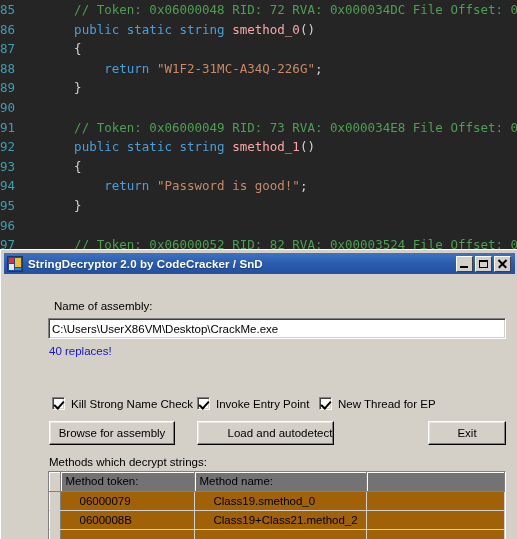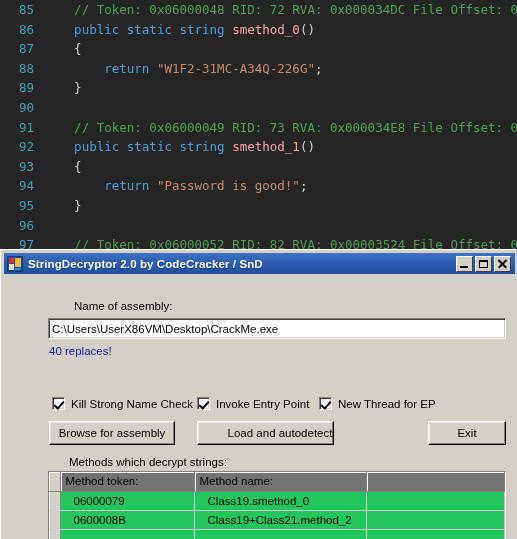--- a/index.html
+++ b/index.html
@@ -30,21 +30,21 @@
     white-space: pre;
   }
   .code-line {
     height: 19.6px;
     display: block;
     white-space: pre;
   }
   .ln {
     display: inline-block;
     width: 44px;
-    text-align: right;
+    text-align: left;
     color: #3f9fb0;
     padding-right: 10px;
     box-sizing: border-box;
   }
   .tok-comment { color: #4f9e52; }
   .tok-kw      { color: #4a9fd8; }
   .tok-fn      { color: #fca5a5; }
   .tok-str     { color: #c88a66; }
   .tok-plain   { color: #d4d4d4; }
   .tok-punct   { color: #d4d4d4; }
@@ -155,21 +155,20 @@
     width: 511px;
     bottom: 0px;
     background: #d4d0c8;
   }
 
   .lbl {
     position: absolute;
     font-size: 11.5px;
     color: #000000;
     white-space: nowrap;
-    margin-left: 20px;
   }
 
   .textbox {
     position: absolute;
     background: #ffffff;
     border: 1px solid;
     border-color: #808080 #ffffff #ffffff #808080;
     box-shadow: inset 1px 1px 0 #404040, inset -1px -1px 0 #d4d0c8;
     box-sizing: border-box;
     font-family: "Liberation Sans", sans-serif;
@@ -263,25 +262,25 @@
     text-align: left;
     padding: 3px 0 3px 5px;
     height: 19px;
     box-sizing: border-box;
     color: #000;
     white-space: nowrap;
   }
   .grid td {
     border-right: 1px solid #d0d0d0;
     border-bottom: 1px solid #d0d0d0;
-    padding: 2px 0 2px 13px;
+    padding: 2px 0 2px 19px;
     height: 19px;
     box-sizing: border-box;
     color: #000;
-    background: #22c55e;
+    background: #a16207;
     white-space: nowrap;
     overflow: hidden;
   }
   .rowhdr {
     width: 11px;
     background: #d4d0c8 !important;
     border-right: 1px solid #808080 !important;
     box-shadow: inset 1px 0 0 #ffffff;
     padding: 0 !important;
   }

